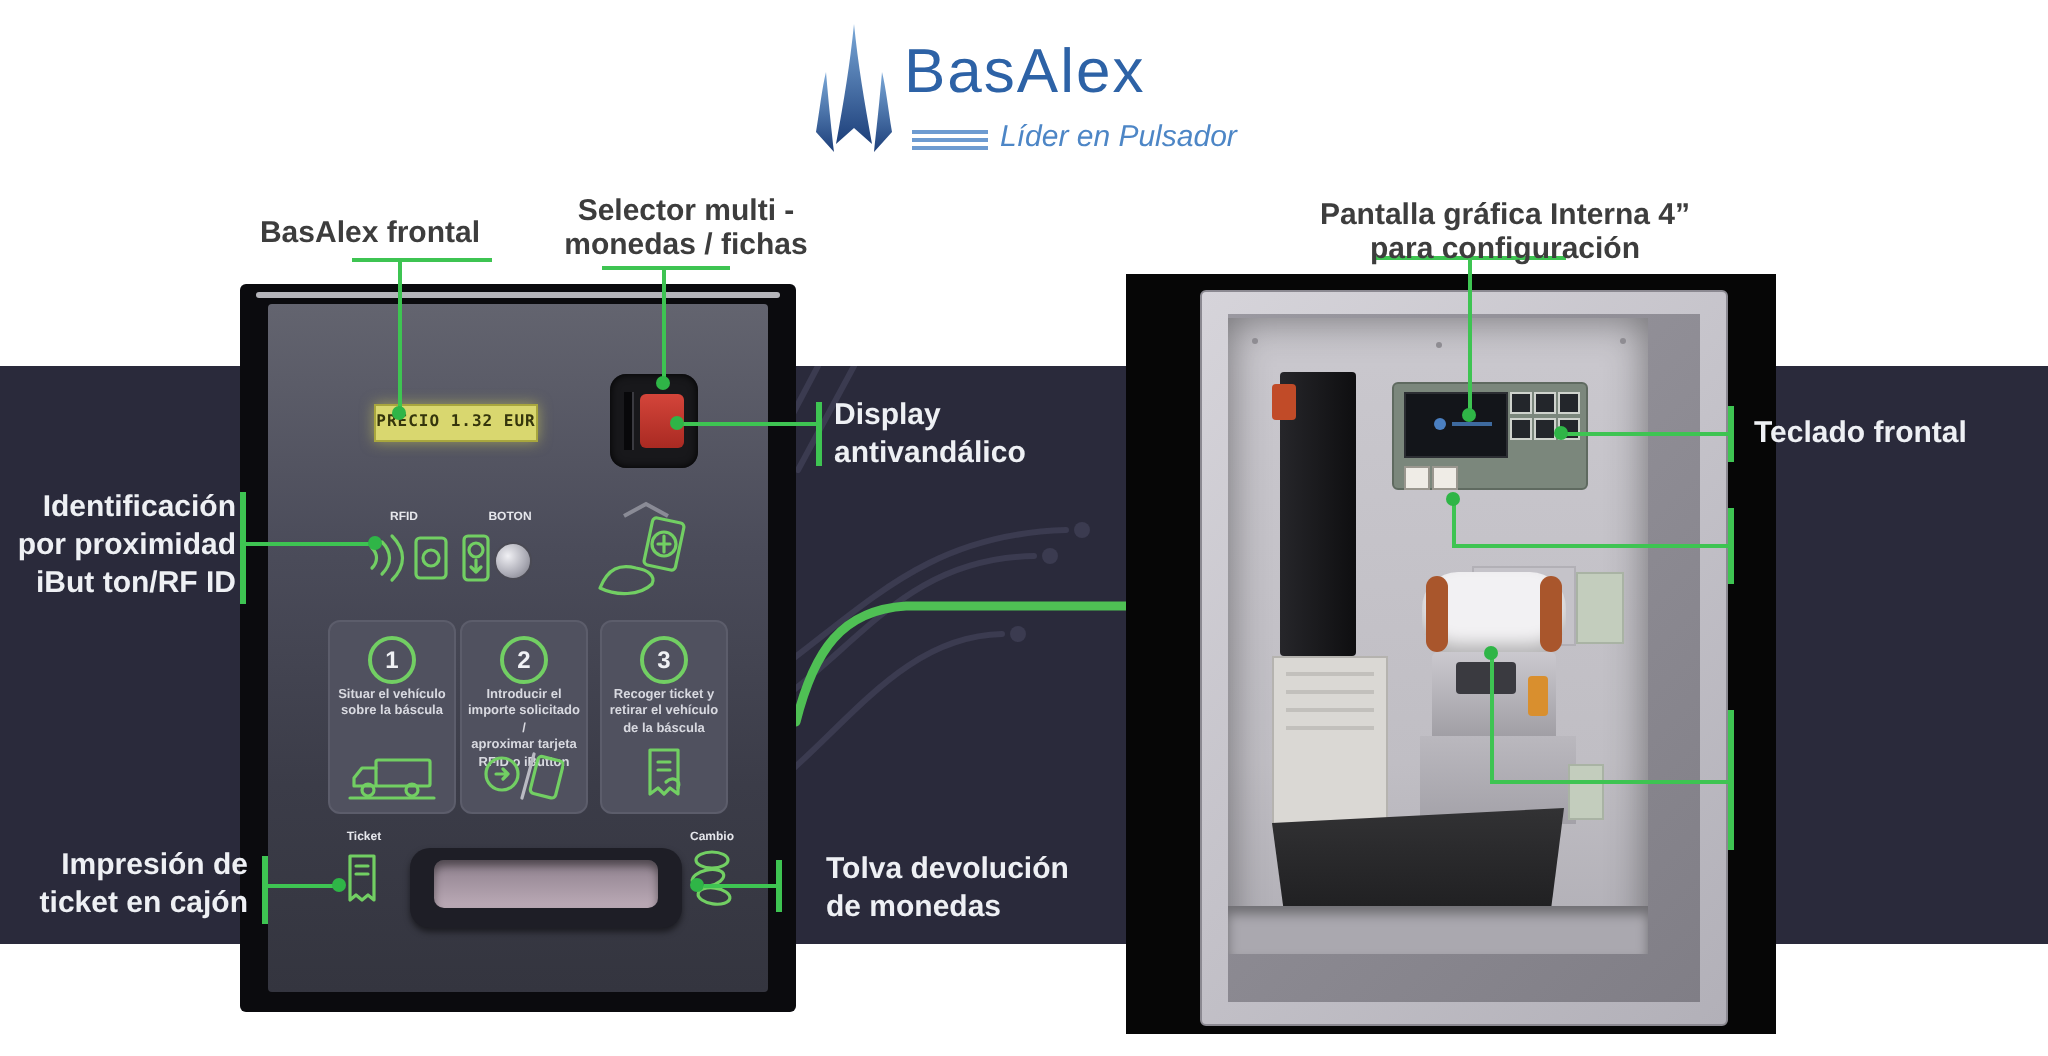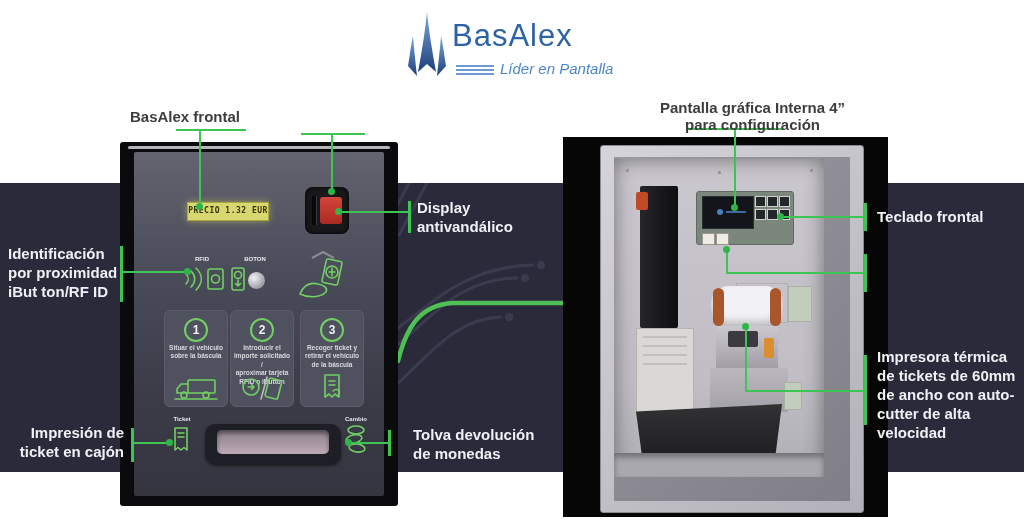--- a/index.html
+++ b/index.html
@@ -111,41 +111,38 @@
     <path d="M24,2 C26,22 29,40 33,62 L24,54 L15,62 C19,40 22,22 24,2 Z" fill="url(#lg1)"></path>
     <path d="M10,26 C11,38 12,48 14,66 L5,56 C7,44 8,34 10,26 Z" fill="url(#lg1)"></path>
     <path d="M38,26 C37,38 36,48 34,66 L43,56 C41,44 40,34 38,26 Z" fill="url(#lg1)"></path>
   </svg>
   <div class="brand">BasAlex</div>
   <div class="taglines">
       <div></div>
       <div></div>
       <div></div>
     </div>
-  <div class="tagline">Líder en Pantalla</div>
+  <div class="tagline">Líder en Pulsador</div>
 
   <div class="dklabel" style="left:125px;top:108px;width:120px;">BasAlex frontal</div>
+  <div class="dklabel" style="left:278px;top:97px;width:130px;">Selector multi -
+monedas / fichas</div>
   <div class="dklabel" style="left:645px;top:99px;width:215px;">Pantalla gráfica Interna 4”
 para configuración</div>
 
   <div class="nvlabel" style="left:417px;top:198px;">Display
 antivandálico</div>
-  <div class="nvlabel" style="left:8px;top:244px;width:110px;">Identificación
+  <div class="nvlabel" style="left:8px;top:244px;width:110px;text-align:right;">Identificación
 por proximidad
 iBut ton/RF ID</div>
   <div class="nvlabel" style="left:14px;top:423px;width:110px;text-align:right;">Impresión de
 ticket en cajón</div>
   <div class="nvlabel" style="left:413px;top:425px;">Tolva devolución
 de monedas</div>
   <div class="nvlabel" style="left:877px;top:207px;">Teclado frontal</div>
-  <div class="nvlabel" style="left:877px;top:347px;">Impresora térmica
-de tickets de 60mm
-de ancho con auto-
-cutter de alta
-velocidad</div>
 
   <div class="m1">
     <div class="m1-hl"></div>
     <div class="m1-panel">
       <div class="lcd">PRECIO 1.32 EUR</div>
 
       <div class="btnbox">
         <div class="btnslot"></div>
         <div class="btnred"></div>
       </div>

